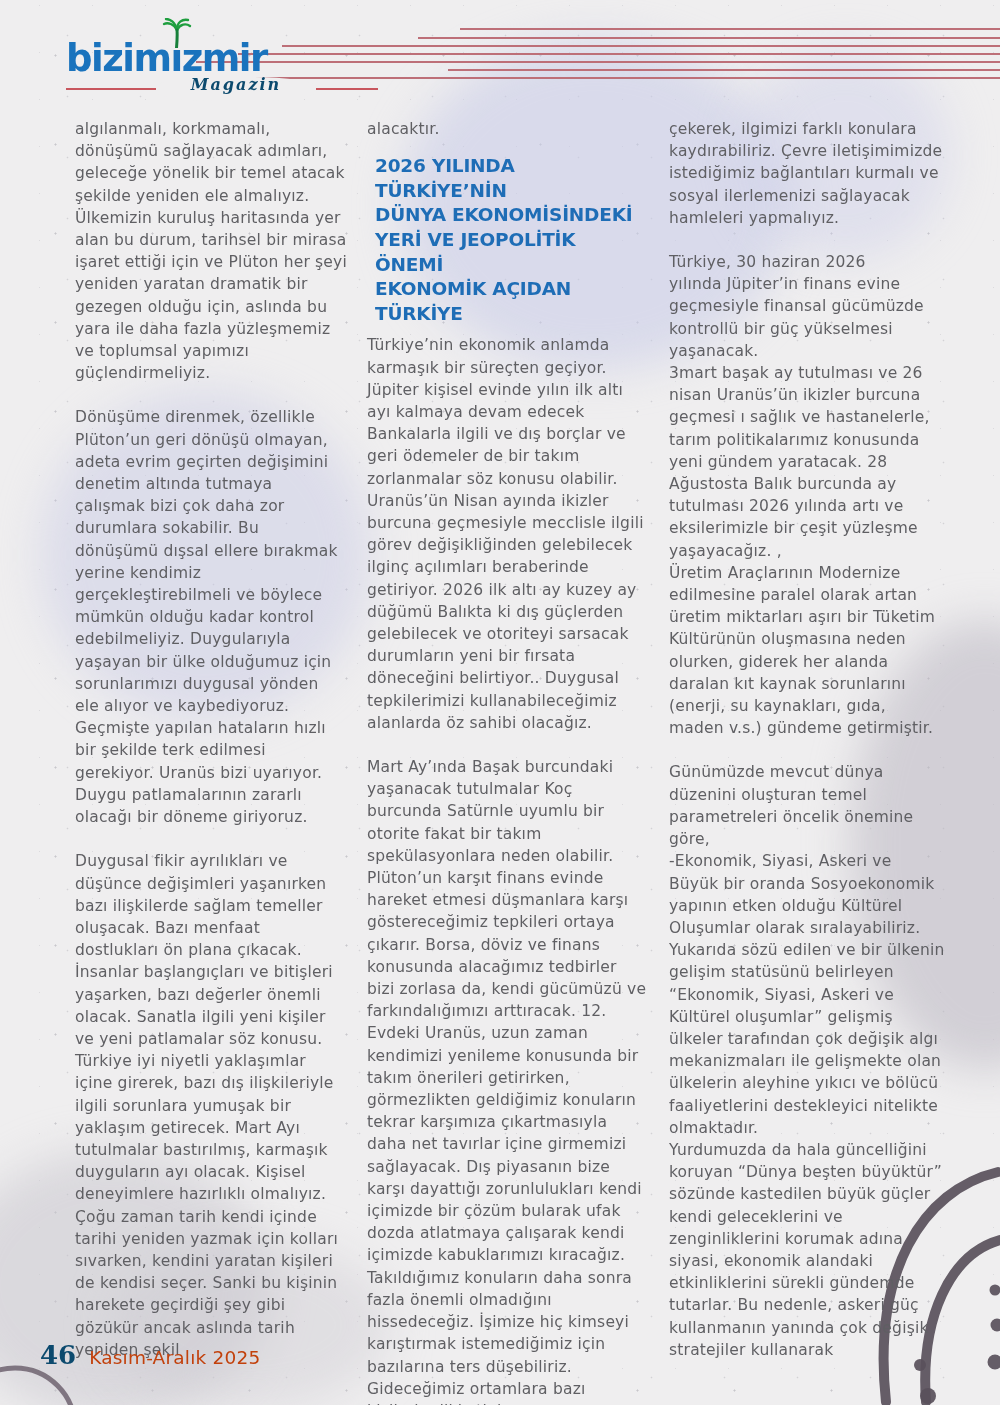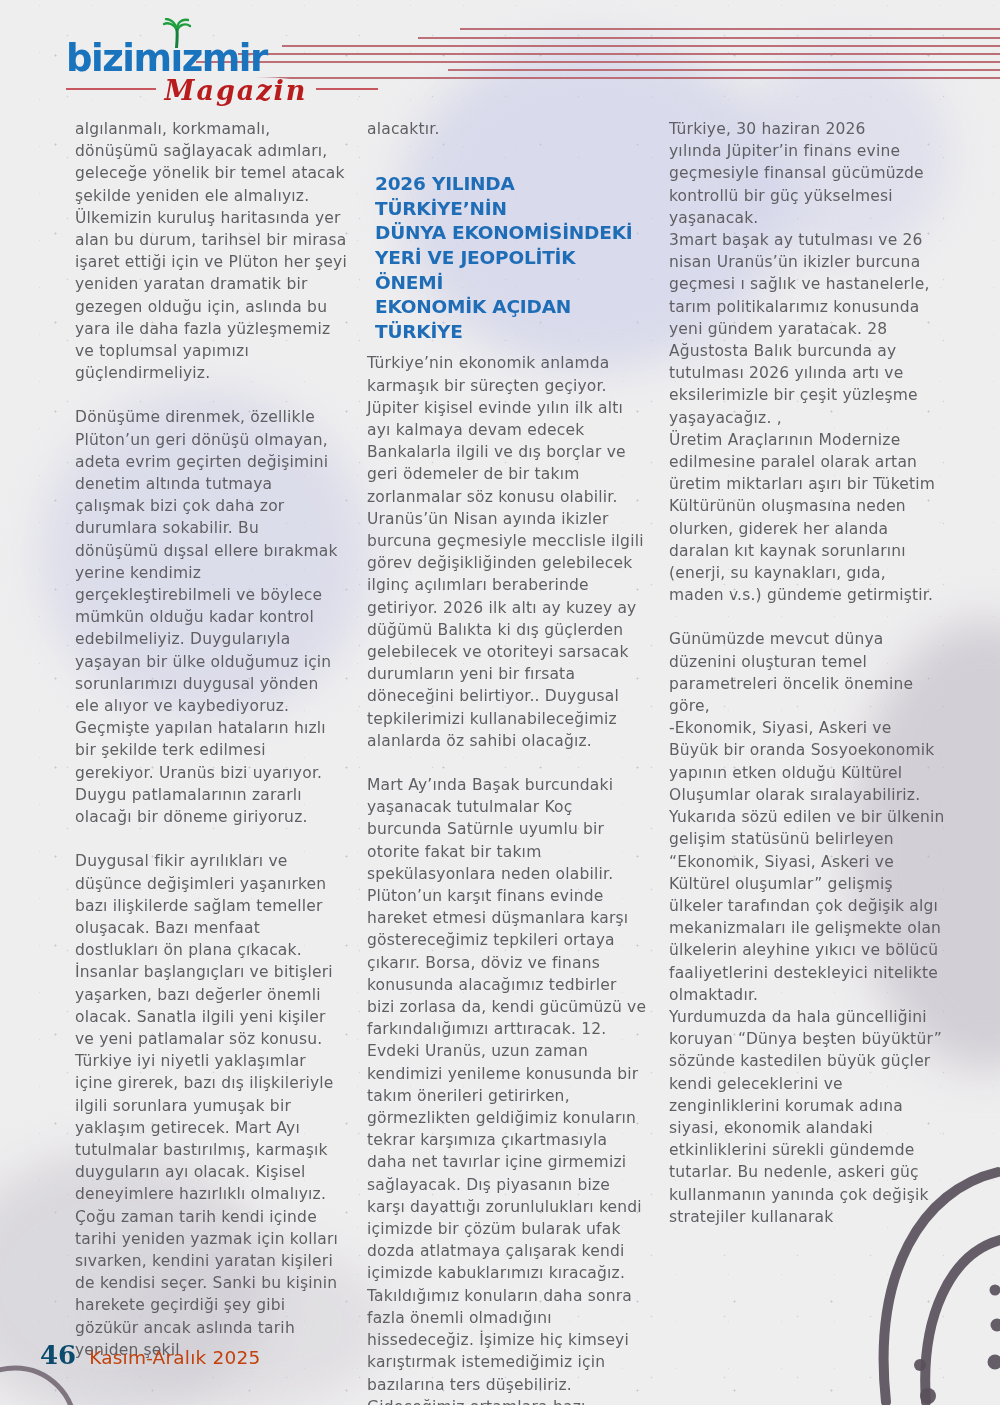--- a/index.html
+++ b/index.html
@@ -24,30 +24,30 @@
 
   
   .logo{position:absolute;left:66px;top:40px;z-index:2;width:312px;}
   .logo-word{font-weight:bold;font-size:37px;letter-spacing:-1.5px;color:#1a73bd;line-height:1;}
   .palm-i{position:relative;display:inline-block;}
   .palm-i svg{position:absolute;left:-8px;top:-22px;}
   .tagline-wrap{position:relative;height:26px;margin-top:-2px;}
   .tagline-rule{position:absolute;left:0;right:0;top:13px;height:1.5px;background:#c8565e;}
   .tagline{position:relative;display:block;text-align:center;margin-left:28px;
     font-family:"DejaVu Serif","Liberation Serif",serif;font-style:italic;font-weight:bold;
-    font-size:27px;color:#b91c1c;letter-spacing:2px;background:transparent;}
+    font-size:16px;color:#0c4a6e;letter-spacing:2px;background:transparent;}
   .tagline-bg{position:absolute;top:2px;left:90px;width:160px;height:24px;background:#efeeef;border-radius:40%;}
   .hrule{position:absolute;height:1.6px;background:#bd6f78;z-index:1;}
 
   
   .cols{position:absolute;left:75px;top:118px;z-index:2;display:grid;
     grid-template-columns:272px 282px 276px;column-gap:20px;}
   .body-p{margin:0 0 22px 0;font-size:15.5px;line-height:22.2px;letter-spacing:.2px;
     color:#5f5f63;white-space:pre-line;}
-  .lead{margin-bottom:32px;}
+  .lead{margin-bottom:14px;}
   .heading{margin:0 0 8px 8px;font-size:18.5px;line-height:1.33;font-weight:bold;
     color:#1e6db6;white-space:pre-line;letter-spacing:-0.2px;}
 
   
   .footer{position:absolute;left:40px;top:1340px;z-index:2;display:flex;align-items:baseline;gap:13px;}
   .pageno{font-family:"DejaVu Serif","Liberation Serif",serif;font-weight:bold;
     font-size:26px;color:#0c4a6e;}
   .issue{font-size:18.5px;color:#c2410c;letter-spacing:.2px;}
 
   .corner-svg{position:absolute;z-index:1;pointer-events:none;}
@@ -100,20 +100,21 @@
     <section class="col">
       <p class="body-p lead">alacaktır.</p>
       <h2 class="heading">2026 YILINDA TÜRKİYE’NİN
 DÜNYA EKONOMİSİNDEKİ
 YERİ VE JEOPOLİTİK ÖNEMİ
 EKONOMİK AÇIDAN TÜRKİYE</h2>
       <p class="body-p">Türkiye’nin ekonomik anlamda karmaşık bir süreçten geçiyor. Jüpiter kişisel evinde yılın ilk altı ayı kalmaya devam edecek Bankalarla ilgili ve dış borçlar ve geri ödemeler de bir takım zorlanmalar söz konusu olabilir. Uranüs’ün Nisan ayında ikizler burcuna geçmesiyle mecclisle ilgili görev değişikliğinden gelebilecek ilginç açılımları beraberinde getiriyor. 2026 ilk altı ay kuzey ay düğümü Balıkta ki dış güçlerden gelebilecek ve otoriteyi sarsacak durumların yeni bir fırsata döneceğini belirtiyor.. Duygusal tepkilerimizi kullanabileceğimiz alanlarda öz sahibi olacağız.</p>
       <p class="body-p">Mart Ay’ında Başak burcundaki yaşanacak tutulmalar Koç burcunda Satürnle uyumlu bir otorite fakat bir takım spekülasyonlara neden olabilir. Plüton’un karşıt finans evinde hareket etmesi düşmanlara karşı göstereceğimiz tepkileri ortaya çıkarır. Borsa, döviz ve finans konusunda alacağımız tedbirler bizi zorlasa da, kendi gücümüzü ve farkındalığımızı arttıracak. 12. Evdeki Uranüs, uzun zaman kendimizi yenileme konusunda bir takım önerileri getirirken, görmezlikten geldiğimiz konuların tekrar karşımıza çıkartmasıyla daha net tavırlar içine girmemizi sağlayacak. Dış piyasanın bize karşı dayattığı zorunlulukları kendi içimizde bir çözüm bularak ufak dozda atlatmaya çalışarak kendi içimizde kabuklarımızı kıracağız. Takıldığımız konuların daha sonra fazla önemli olmadığını hissedeceğiz. İşimize hiç kimseyi karıştırmak istemediğimiz için bazılarına ters düşebiliriz. Gideceğimiz ortamlara bazı kişilerin dikkatini</p>
     </section>
     <section class="col">
+      <p class="body-p">çekerek, ilgimizi farklı konulara kaydırabiliriz. Çevre iletişimimizde istediğimiz bağlantıları kurmalı ve sosyal ilerlemenizi sağlayacak hamleleri yapmalıyız.</p>
       <p class="body-p">Türkiye, 30 haziran 2026
 yılında Jüpiter’in finans evine geçmesiyle finansal gücümüzde kontrollü bir güç yükselmesi yaşanacak.
 3mart başak ay tutulması ve 26 nisan Uranüs’ün ikizler burcuna geçmesi ı sağlık ve hastanelerle, tarım politikalarımız konusunda yeni gündem yaratacak. 28 Ağustosta Balık burcunda ay tutulması 2026 yılında artı ve eksilerimizle bir çeşit yüzleşme yaşayacağız. ,
 Üretim Araçlarının Modernize edilmesine paralel olarak artan üretim miktarları aşırı bir Tüketim Kültürünün oluşmasına neden olurken, giderek her alanda daralan kıt kaynak sorunlarını (enerji, su kaynakları, gıda, maden v.s.) gündeme getirmiştir.</p>
       <p class="body-p">Günümüzde mevcut dünya düzenini oluşturan temel parametreleri öncelik önemine göre,
 -Ekonomik, Siyasi, Askeri ve Büyük bir oranda Sosyoekonomik yapının etken olduğu Kültürel Oluşumlar olarak sıralayabiliriz. Yukarıda sözü edilen ve bir ülkenin gelişim statüsünü belirleyen “Ekonomik, Siyasi, Askeri ve Kültürel oluşumlar” gelişmiş ülkeler tarafından çok değişik algı mekanizmaları ile gelişmekte olan ülkelerin aleyhine yıkıcı ve bölücü faaliyetlerini destekleyici nitelikte olmaktadır.
 Yurdumuzda da hala güncelliğini koruyan “Dünya beşten büyüktür” sözünde kastedilen büyük güçler kendi geleceklerini ve zenginliklerini korumak adına siyasi, ekonomik alandaki etkinliklerini sürekli gündemde tutarlar. Bu nedenle, askeri güç kullanmanın yanında çok değişik stratejiler kullanarak</p>
     </section>
   </main>
 

